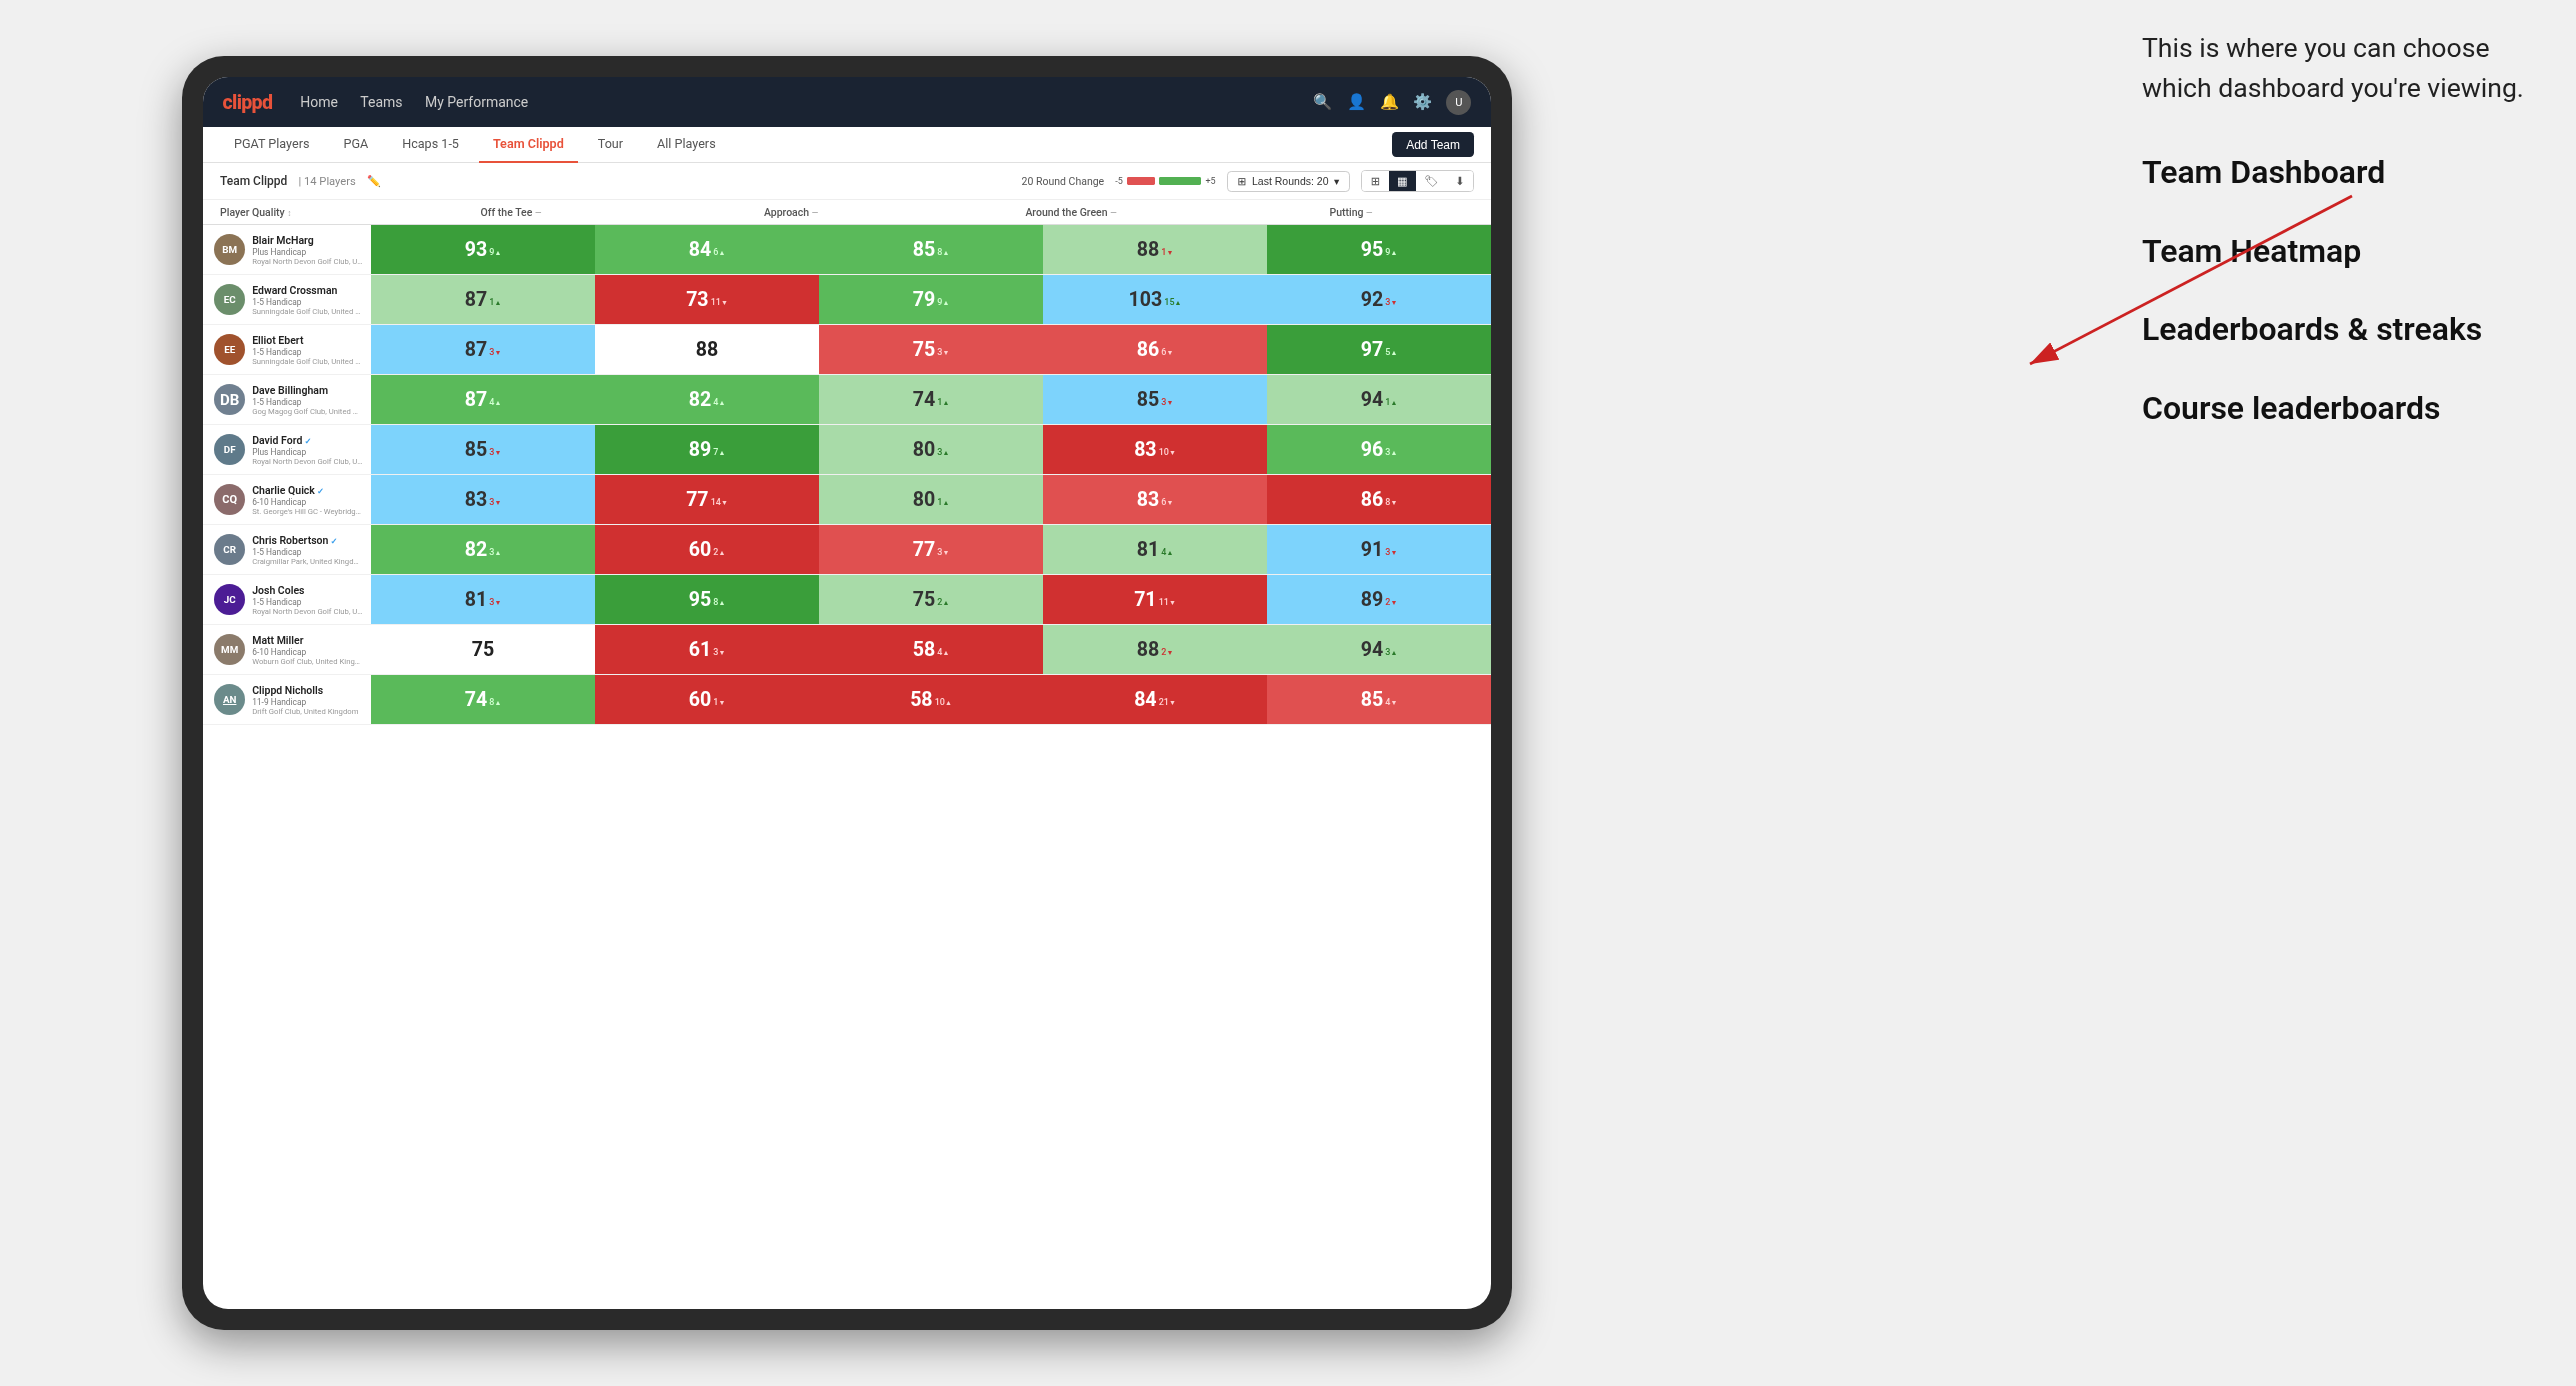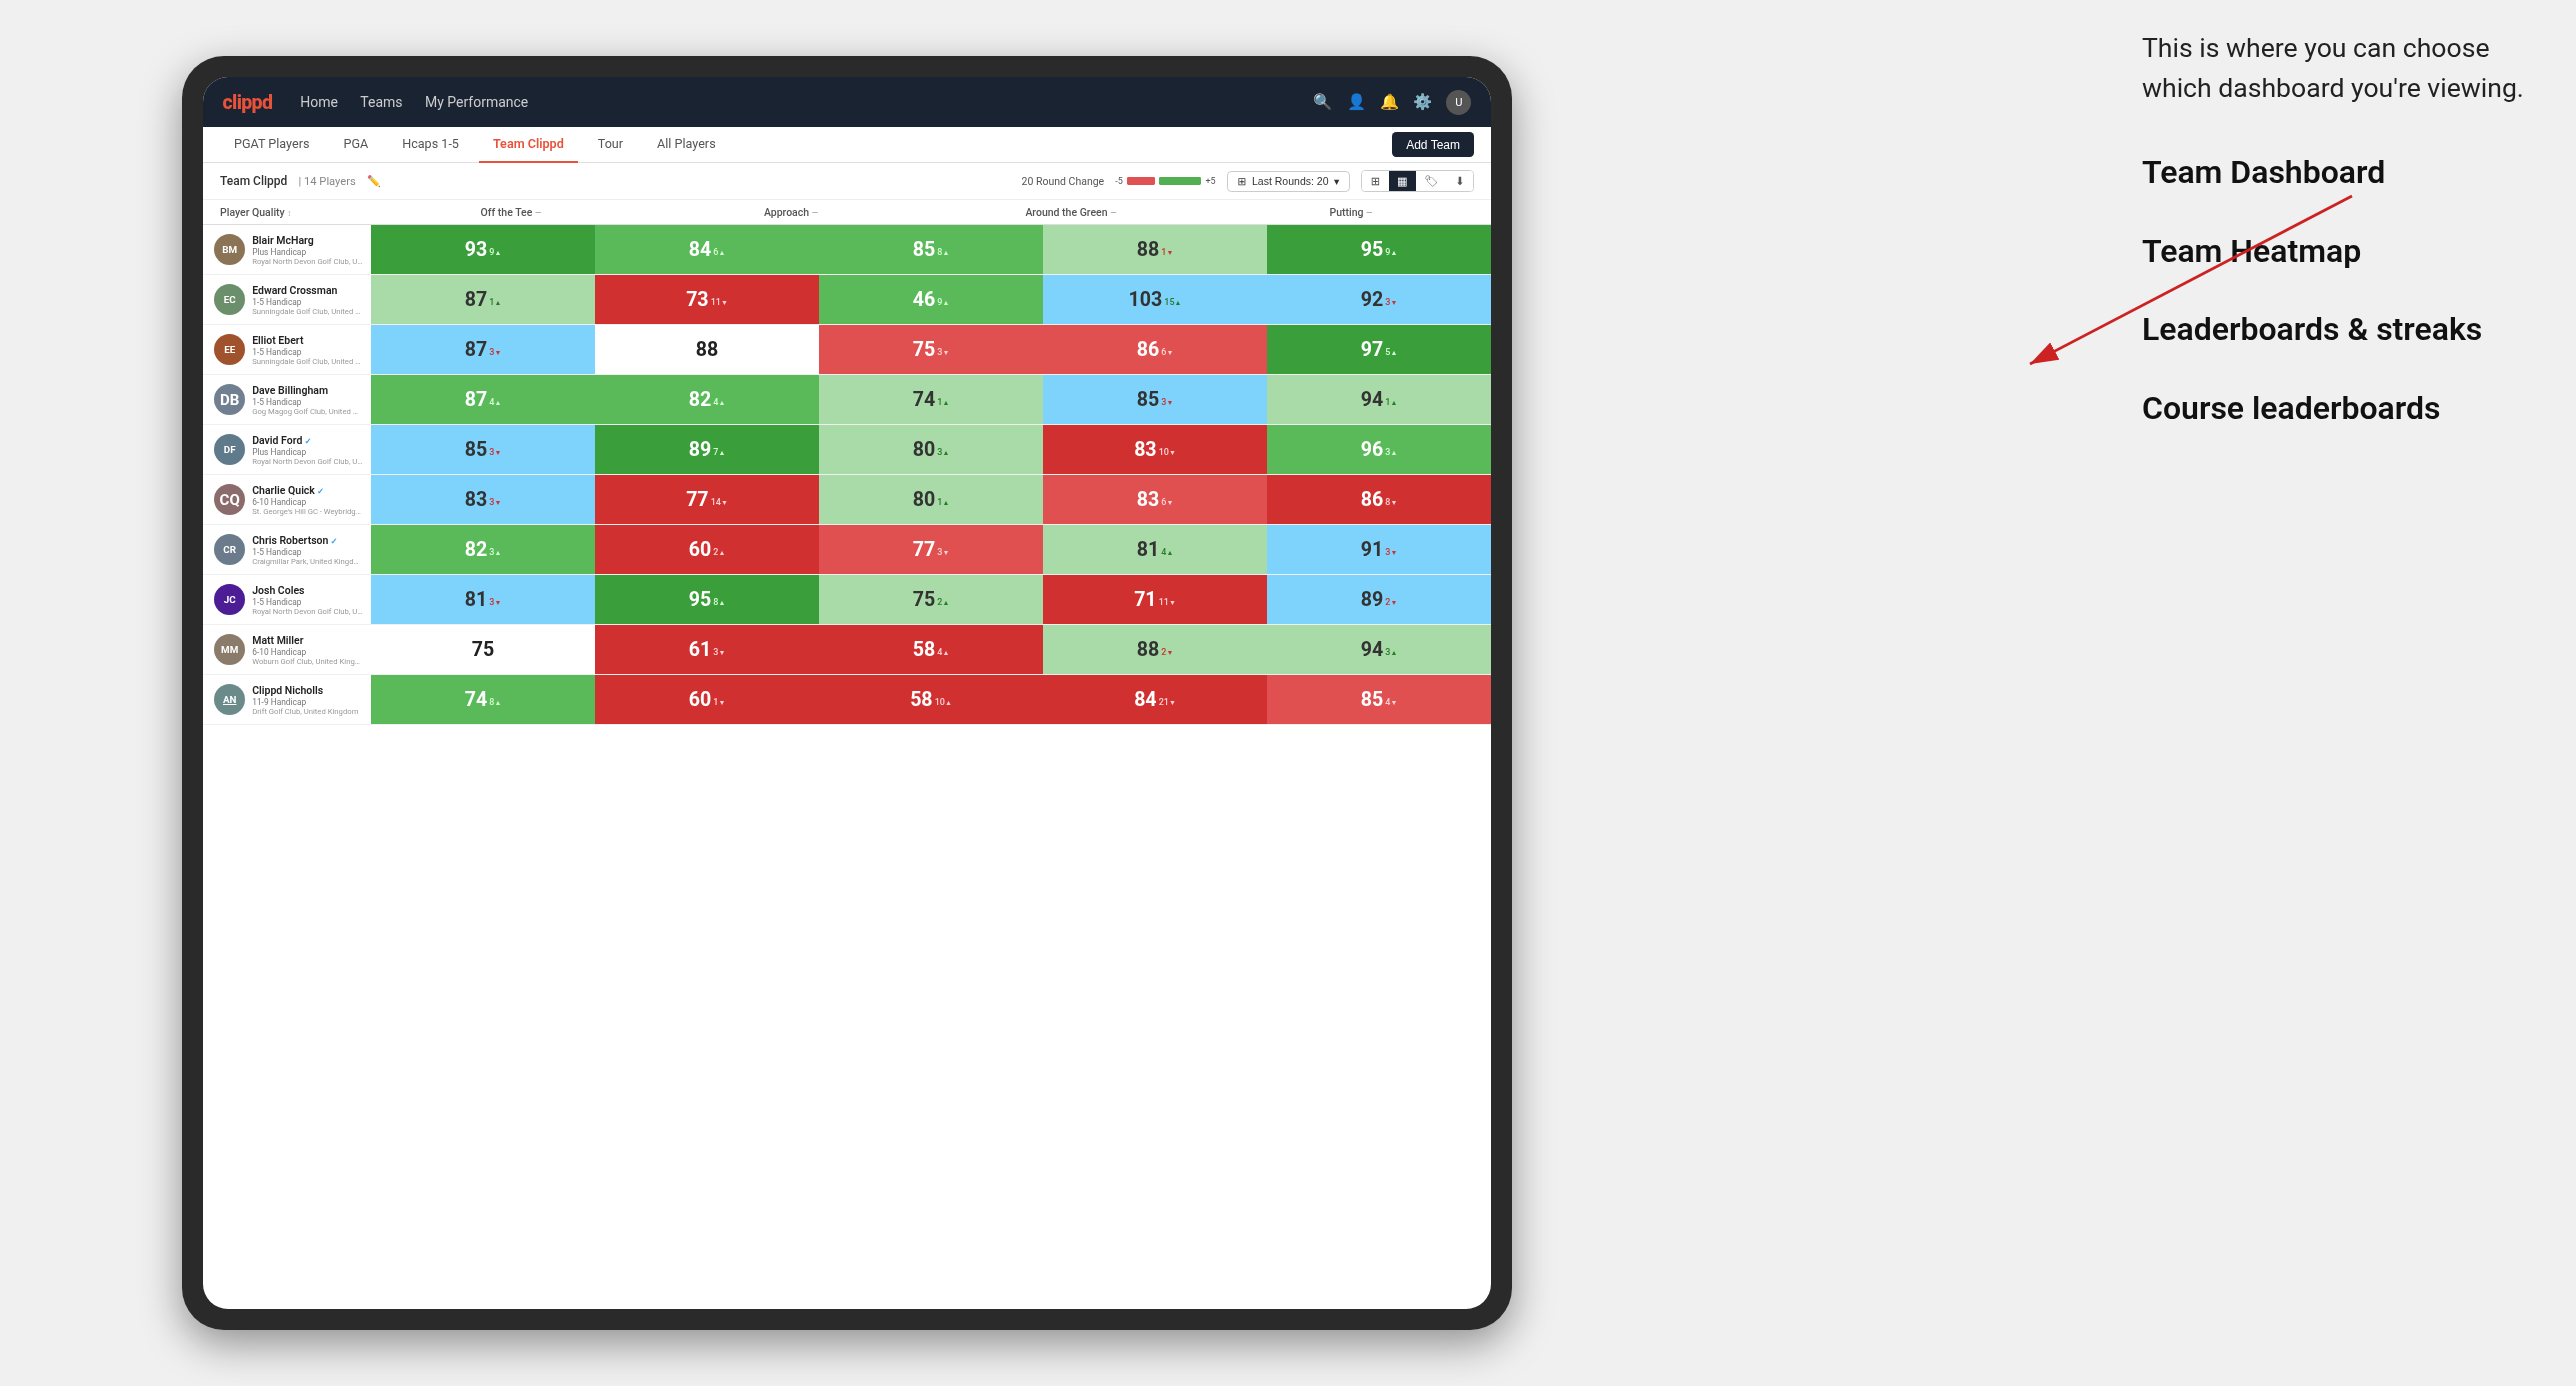--- a/index.html
+++ b/index.html
@@ -532,21 +532,21 @@
               </div>
             </div>
             <div class="score-cell cell-red-dark">
               <div class="score-inner">
                 <span class="score-value">73</span>
                 <span class="score-change score-down score-arrow-down">11</span>
               </div>
             </div>
             <div class="score-cell cell-green-mid">
               <div class="score-inner">
-                <span class="score-value">46</span>
+                <span class="score-value">79</span>
                 <span class="score-change score-up score-arrow-up">9</span>
               </div>
             </div>
             <div class="score-cell cell-red-light">
               <div class="score-inner">
                 <span class="score-value">103</span>
                 <span class="score-change score-up score-arrow-up">15</span>
               </div>
             </div>
             <div class="score-cell cell-red-light">
@@ -677,21 +677,21 @@
             <div class="score-cell cell-green-mid">
               <div class="score-inner">
                 <span class="score-value">96</span>
                 <span class="score-change score-up score-arrow-up">3</span>
               </div>
             </div>
           </div>
         </div>
         <div class="player-row">
           <div class="player-info">
-            <div class="player-avatar av6" style="color: rgb(255, 255, 255); font-size: 15px; font-weight: 700;">CQ</div>
+            <div class="player-avatar av6" style="color: rgb(255, 255, 255); font-size: 11px; font-weight: 700;">CQ</div>
             <div class="player-details">
               <div class="player-name">Charlie Quick<span class="verified-icon"> ✓</span></div>
               <div class="player-handicap">6-10 Handicap</div>
               <div class="player-club">St. George's Hill GC - Weybridge - Surrey, Uni...</div>
             </div>
           </div>
           <div class="score-cells">
             <div class="score-cell cell-red-light">
               <div class="score-inner">
                 <span class="score-value">83</span>

